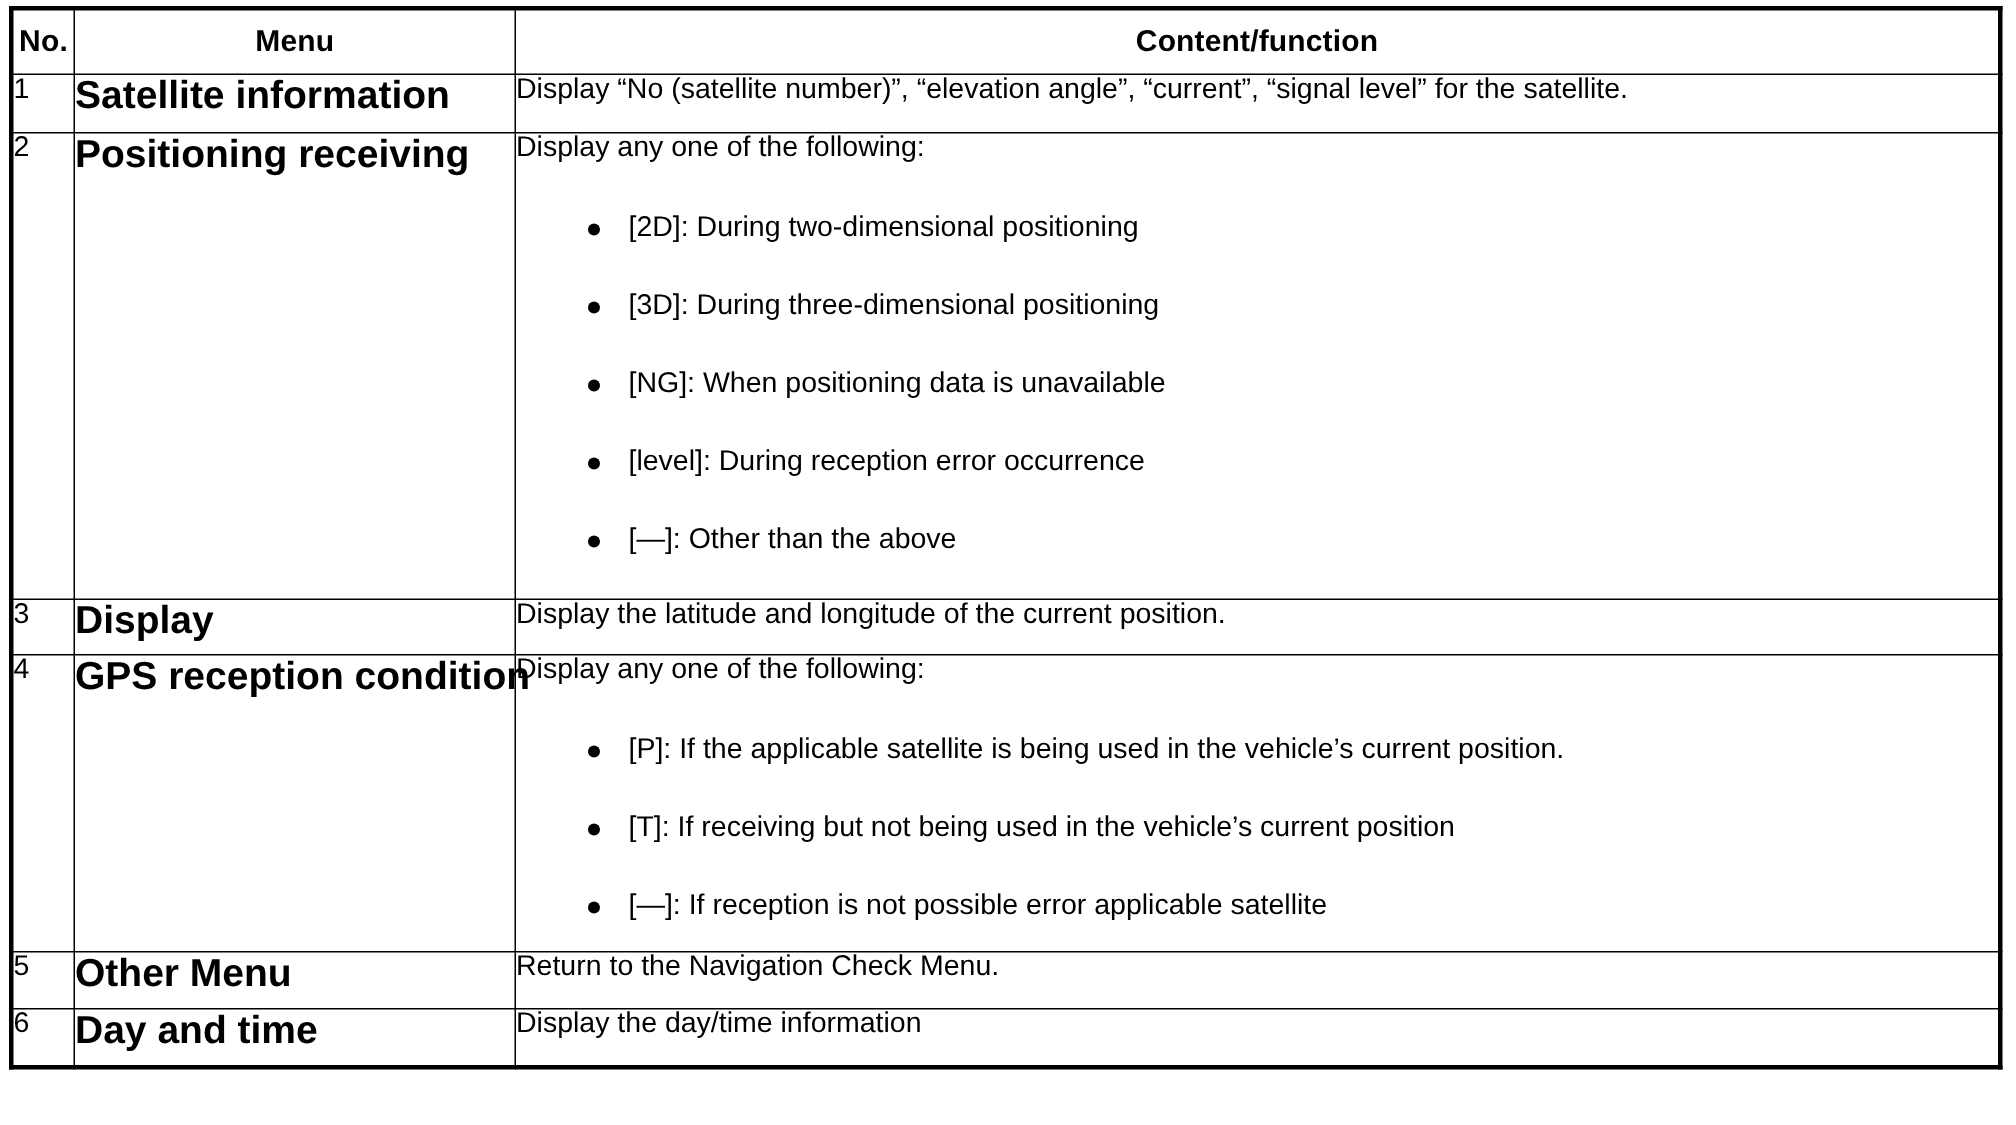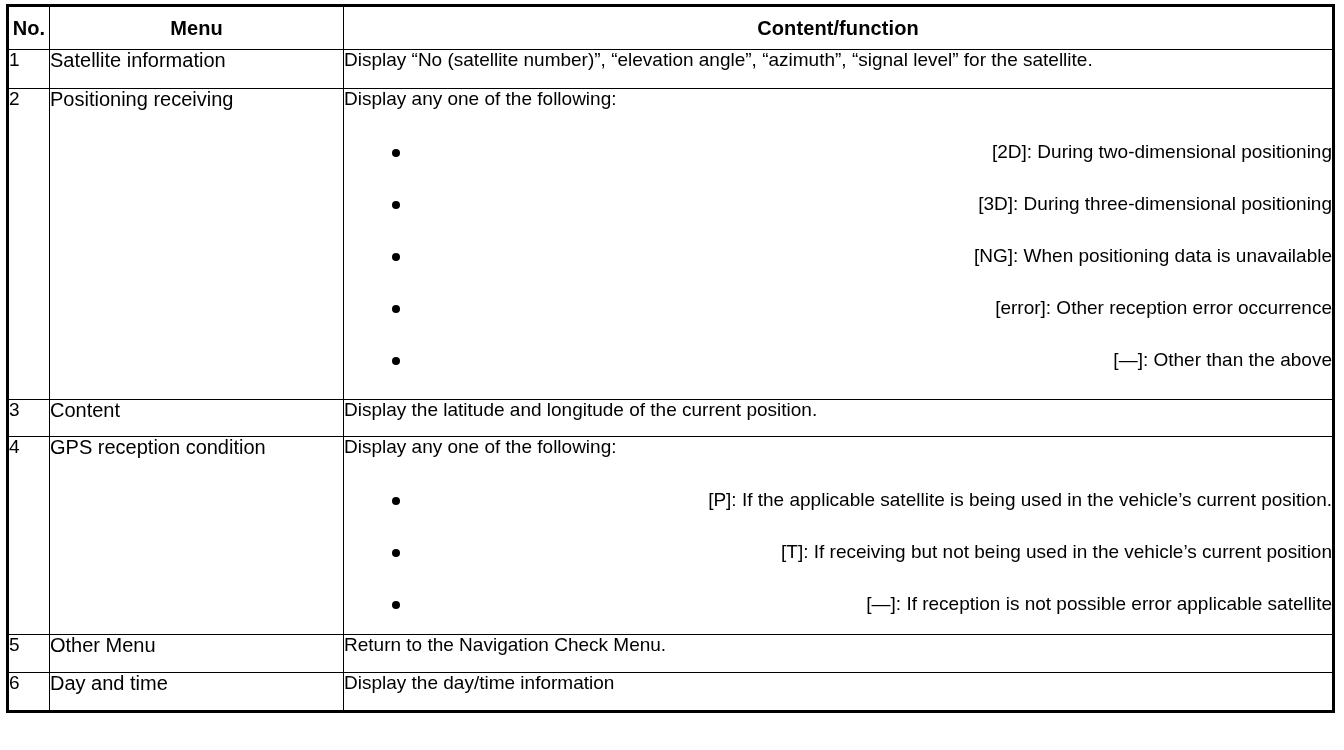--- a/index.html
+++ b/index.html
@@ -56,39 +56,39 @@
     font-size: 19px;
     line-height: 1.05;
   }
 
   .cell-no {
     padding: 6px 0 4px 5px;
     font-size: 19px;
   }
   .cell-name {
     padding: 6px 4px 4px 10px;
-    font-size: 20px;
+    font-size: 26px;
     white-space: nowrap;
+    font-weight: bold;
   }
   .cell-func {
     padding: 6px 6px 6px 7px;
     font-size: 19px;
   }
 
   .lead {
     margin: 0 0 0 0;
     padding: 0;
     white-space: nowrap;
   }
 
   ul.blist {
     list-style: none;
     margin: 0;
     padding: 0;
-    text-align: right;
   }
   ul.blist li {
     position: relative;
     padding-left: 75px;
     margin-top: 33px;
     white-space: nowrap;
     line-height: 1.0;
   }
   ul.blist li .dot {
     position: absolute;
@@ -125,42 +125,42 @@
         <th>Menu</th>
         <th>Content/function</th>
       </tr>
     </thead>
     <tbody>
 
       <tr class="r1">
         <td class="cell-no">1</td>
         <td class="cell-name">Satellite information</td>
         <td class="cell-func">
-          <p class="lead">Display “No (satellite number)”, “elevation angle”, “azimuth”, “signal level” for the satellite.</p>
+          <p class="lead">Display “No (satellite number)”, “elevation angle”, “current”, “signal level” for the satellite.</p>
         </td>
       </tr>
 
       <tr class="r2">
         <td class="cell-no">2</td>
         <td class="cell-name">Positioning receiving</td>
         <td class="cell-func">
           <p class="lead">Display any one of the following:</p>
           <ul class="blist">
             <li><span class="dot"></span><span>[2D]: During two-dimensional positioning</span></li>
             <li><span class="dot"></span><span>[3D]: During three-dimensional positioning</span></li>
             <li><span class="dot"></span><span>[NG]: When positioning data is unavailable</span></li>
-            <li><span class="dot"></span><span>[error]: Other reception error occurrence</span></li>
+            <li><span class="dot"></span><span>[level]: During reception error occurrence</span></li>
             <li><span class="dot"></span><span>[—]: Other than the above</span></li>
           </ul>
         </td>
       </tr>
 
       <tr class="r3">
         <td class="cell-no">3</td>
-        <td class="cell-name">Content</td>
+        <td class="cell-name">Display</td>
         <td class="cell-func">
           <p class="lead">Display the latitude and longitude of the current position.</p>
         </td>
       </tr>
 
       <tr class="r4">
         <td class="cell-no">4</td>
         <td class="cell-name">GPS reception condition</td>
         <td class="cell-func">
           <p class="lead">Display any one of the following:</p>

